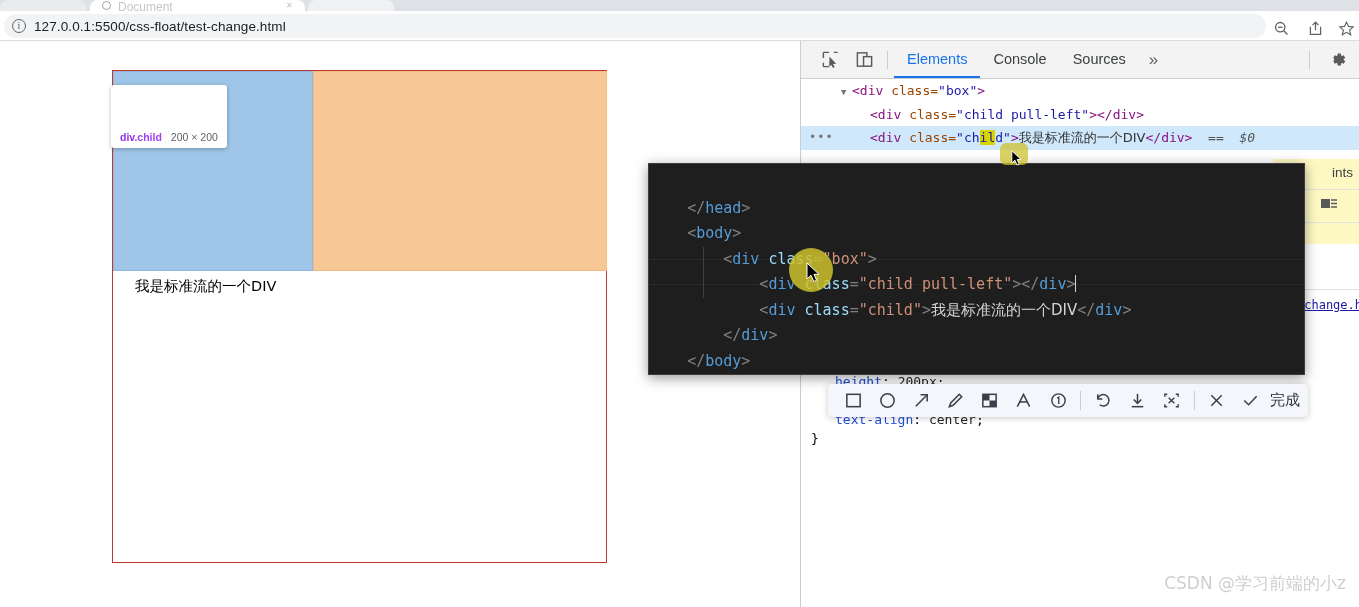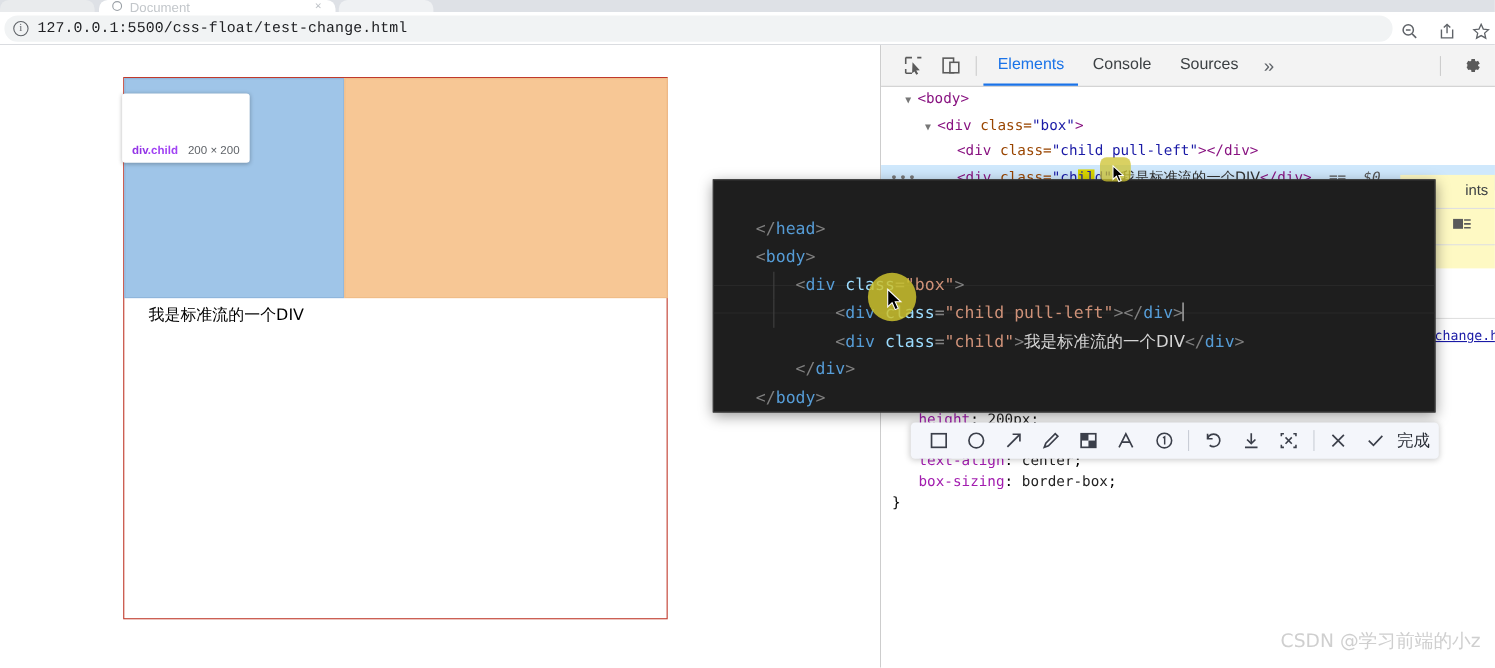--- a/index.html
+++ b/index.html
@@ -40,21 +40,21 @@
     display:flex; align-items:center; padding-left:8px;
   }
   #omnibox .info-icon{
     width:14px; height:14px; border-radius:50%;
     border:1.2px solid #5f6368; color:#5f6368;
     font-size:10px; line-height:12px; text-align:center;
     font-family:"Liberation Serif", serif; flex:0 0 auto;
   }
   #omnibox .url{
     margin-left:8px; font-size:13.5px; color:#202124;
-    letter-spacing:0.1px; white-space:nowrap;font-family:Liberation Mono, monospace;
+    letter-spacing:0.1px; white-space:nowrap;
   }
   .tb-icon{
     position:absolute; top:12px; width:26px; height:26px;
     display:flex; align-items:center; justify-content:center;
     color:#5f6368;
   }
   #toolbar-divider{
     position:absolute; left:0; top:40px; width:1359px; height:1px;
     background:#dadce0;
   }
@@ -154,21 +154,21 @@
   .dollar{ color:#555; font-style:italic; }
   .hl-word{ background:#d8d400; }
 
   
   #styles-panel{
     position:absolute; left:0; top:170px; width:559px; height:396px;
     background:#ffffff; font-size:13px; line-height:19px; overflow:hidden;
   }
   .css-rule{ padding:3px 0 3px 10px; }
   .css-sel{ color:#222; }
-  .css-prop{ color:#a21caf; }
+  .css-prop{ color:#1d4ed8; }
   .css-val{ color:#222; }
   .css-line{ white-space:nowrap; height:19px; }
   .css-line.disabled { color:#999; text-decoration:line-through; }
   .css-line.disabled .css-prop{ color:#c80000; }
   .cbx{
     display:inline-block; width:11px; height:11px;
     border:1px solid #9a9a9a; border-radius:2px; background:#fff;
     vertical-align:-1px; margin-right:6px;
   }
   .indent{ display:inline-block; width:24px; }
@@ -336,23 +336,20 @@
     <div id="dt-topbar-rsep"></div>
     <div id="dt-gear">
       <svg width="21" height="21" viewBox="0 0 20 20" fill="#5a5a5a">
         <path d="M10 6.6a3.4 3.4 0 100 6.8 3.4 3.4 0 000-6.8zm0 5.1a1.7 1.7 0 110-3.4 1.7 1.7 0 010 3.4z"></path>
         <path d="M17.4 11.4l-1.5-.9a6 6 0 000-1l1.5-.9-1.5-2.6-1.6.6a6.1 6.1 0 00-.9-.5l-.2-1.7h-3l-.3 1.7c-.3.1-.6.3-.9.5l-1.6-.6L5.9 8.6l1.4.9a6 6 0 000 1l-1.4.9 1.5 2.6 1.6-.6c.3.2.6.4.9.5l.3 1.7h3l.2-1.7c.3-.1.6-.3.9-.5l1.6.6 1.5-2.6z"></path>
       </svg>
     </div>
   </div>
 
   <div id="dom-tree">
-    <div class="dom-row" style="padding-left:22px;">
-      <span class="tw">▼</span><span class="tag">&lt;body&gt;</span>
-    </div>
     <div class="dom-row" style="padding-left:40px;">
       <span class="tw">▼</span><span class="tag">&lt;div </span><span class="attr">class=</span><span class="val">"box"</span><span class="tag">&gt;</span>
     </div>
     <div class="dom-row" style="padding-left:69px;">
       <span class="tag">&lt;div </span><span class="attr">class=</span><span class="val">"child pull-left"</span><span class="tag">&gt;&lt;/div&gt;</span>
     </div>
     <div class="dom-row selected" style="padding-left:69px;">
       <span class="ellipsis">•••</span>
       <span class="tag">&lt;div </span><span class="attr">class=</span><span class="val">"ch<span class="hl-word">il</span>d"</span><span class="tag">&gt;</span><span class="txt">我是标准流的一个DIV</span><span class="tag">&lt;/div&gt;</span><span class="dollar">&nbsp;&nbsp;==&nbsp;&nbsp;$0</span>
     </div>
@@ -387,23 +384,20 @@
       </div>
 
       <div class="css-line">
         <span class="indent"></span><span class="css-prop">border</span>: <span class="expand-tri">▶</span> <span class="css-val">1px solid</span>;
       </div>
 
       <div class="css-line">
         <span class="indent"></span><span class="css-prop">text-align</span>: <span class="css-val">center</span>;
       </div>
 
-      <div class="css-line">
-        <span class="indent"></span><span class="css-prop">box-sizing</span>: <span class="css-val">border-box</span>;
-      </div>
 
       <div class="css-line">}</div>
     </div>
 
     <div id="watermark">CSDN @学习前端的小z</div>
   </div>
 
   <div id="bp-strip">
     <div id="bp-label">ints</div>
     <div id="bp-toolrow">

